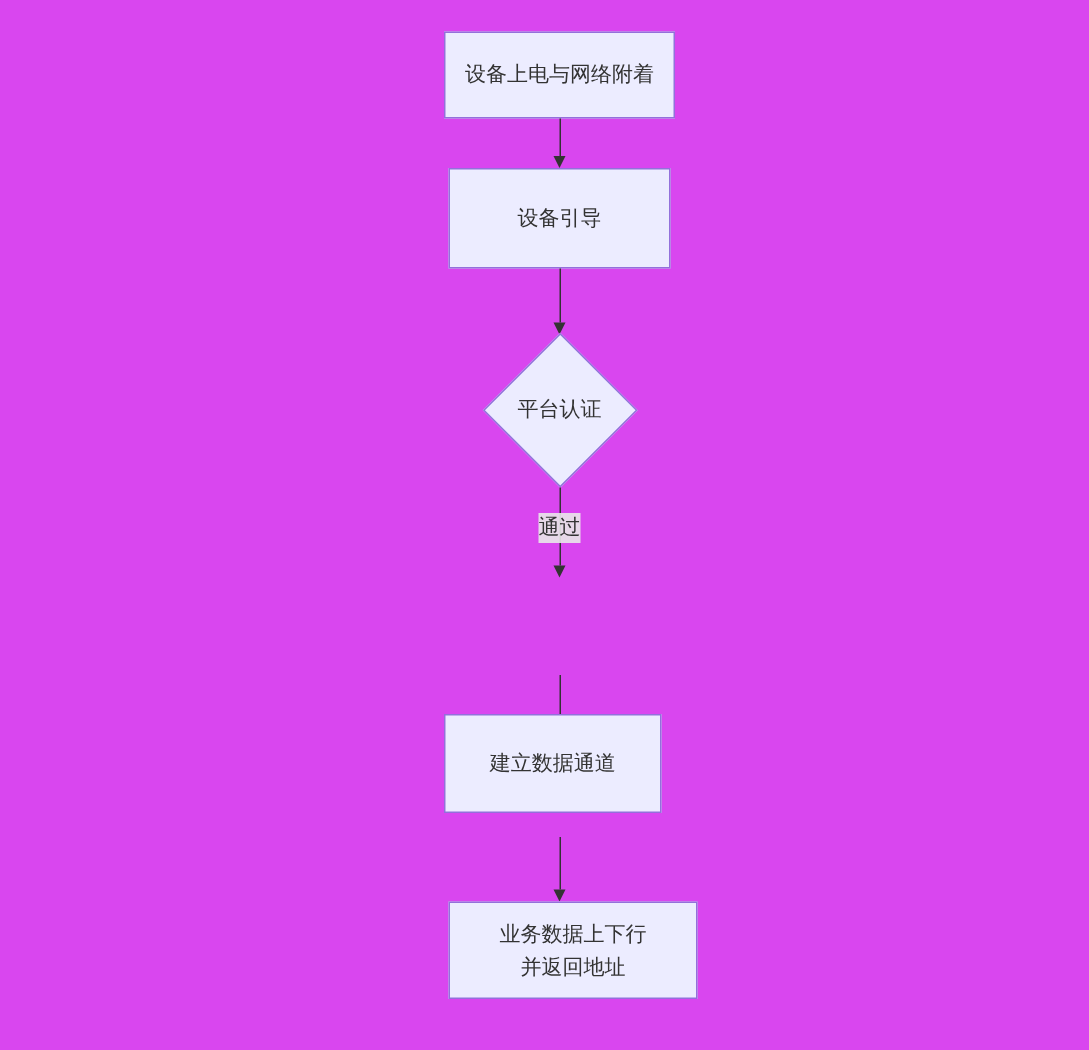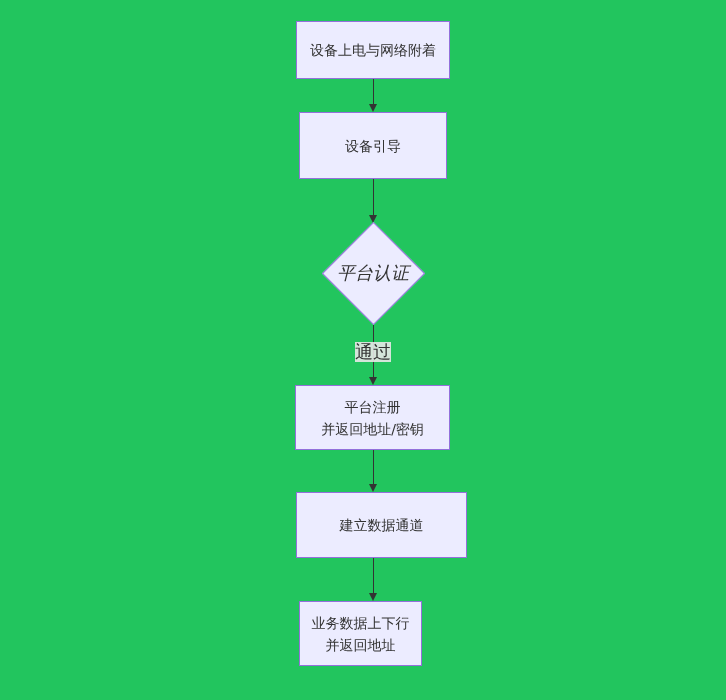--- a/index.html
+++ b/index.html
@@ -4,21 +4,21 @@
 <style>
   html, body {
     margin: 0;
     padding: 0;
     background: #ffffff;
   }
   .canvas {
     position: relative;
     width: 726px;
     height: 700px;
-    background: #22c55e;
+    background: #d946ef;
     font-family: "DejaVu Sans", "Liberation Sans", sans-serif;
     color: #333333;
     overflow: hidden;
   }
   .node.rect {
     position: absolute;
     box-sizing: border-box;
     background: #ECECFF;
     border: 1px solid #9370DB;
     display: flex;
@@ -53,21 +53,21 @@
     height: 0;
     border-left: 4.5px solid transparent;
     border-right: 4.5px solid transparent;
     border-top: 8px solid #333333;
   }
   .edge-label {
     position: absolute;
     transform: translateX(-50%);
     background: rgba(232,232,232,0.9);
     color: #333333;
-    font-size: 18px;
+    font-size: 14px;
     line-height: 20px;
     padding: 0 0;
     white-space: nowrap;
   }
   .diamond-wrap {
     position: absolute;
   }
   .diamond-shape {
     position: absolute;
     box-sizing: border-box;
@@ -77,23 +77,22 @@
   }
   .diamond-label {
     position: absolute;
     left: 0;
     top: 0;
     width: 100%;
     height: 100%;
     display: flex;
     align-items: center;
     justify-content: center;
-    font-size: 18px;
+    font-size: 14px;
     white-space: nowrap;
-    font-style: italic;
   }
 </style>
 </head>
 <body>
 
 <div class="canvas">
 
   <div class="node rect" style="left:296px; top:21px; width:154px; height:58px;">
     <span class="line">设备上电与网络附着</span>
   </div>
@@ -116,37 +115,33 @@
     <div class="diamond-shape" style="left:15.5px; top:15.5px; width:73px; height:73px;"></div>
     <div class="diamond-label">平台认证</div>
   </div>
 
   <div class="edge" style="left:369px; top:325px; height:60px;">
     <div class="edge-line"></div>
     <div class="arrow-head"></div>
   </div>
   <div class="edge-label" style="left:373px; top:342px;">通过</div>
 
-  <div class="node rect" style="left:295px; top:385px; width:155px; height:65px;">
-    <span class="line">平台注册</span>
-    <span class="line">并返回地址/密钥</span>
-  </div>
 
   <div class="edge" style="left:369px; top:450px; height:42px;">
     <div class="edge-line"></div>
     <div class="arrow-head"></div>
   </div>
 
-  <div class="node rect" style="left:296px; top:492px; width:171px; height:66px;">
+  <div class="node rect" style="left:296px; top:476px; width:145px; height:66px;">
     <span class="line">建立数据通道</span>
   </div>
 
   <div class="edge" style="left:369px; top:558px; height:43px;">
     <div class="edge-line"></div>
     <div class="arrow-head"></div>
   </div>
 
-  <div class="node rect" style="left:299px; top:601px; width:123px; height:65px;">
+  <div class="node rect" style="left:299px; top:601px; width:166px; height:65px;">
     <span class="line">业务数据上下行</span>
     <span class="line">并返回地址</span>
   </div>
 
 </div>
 
 </body></html>

